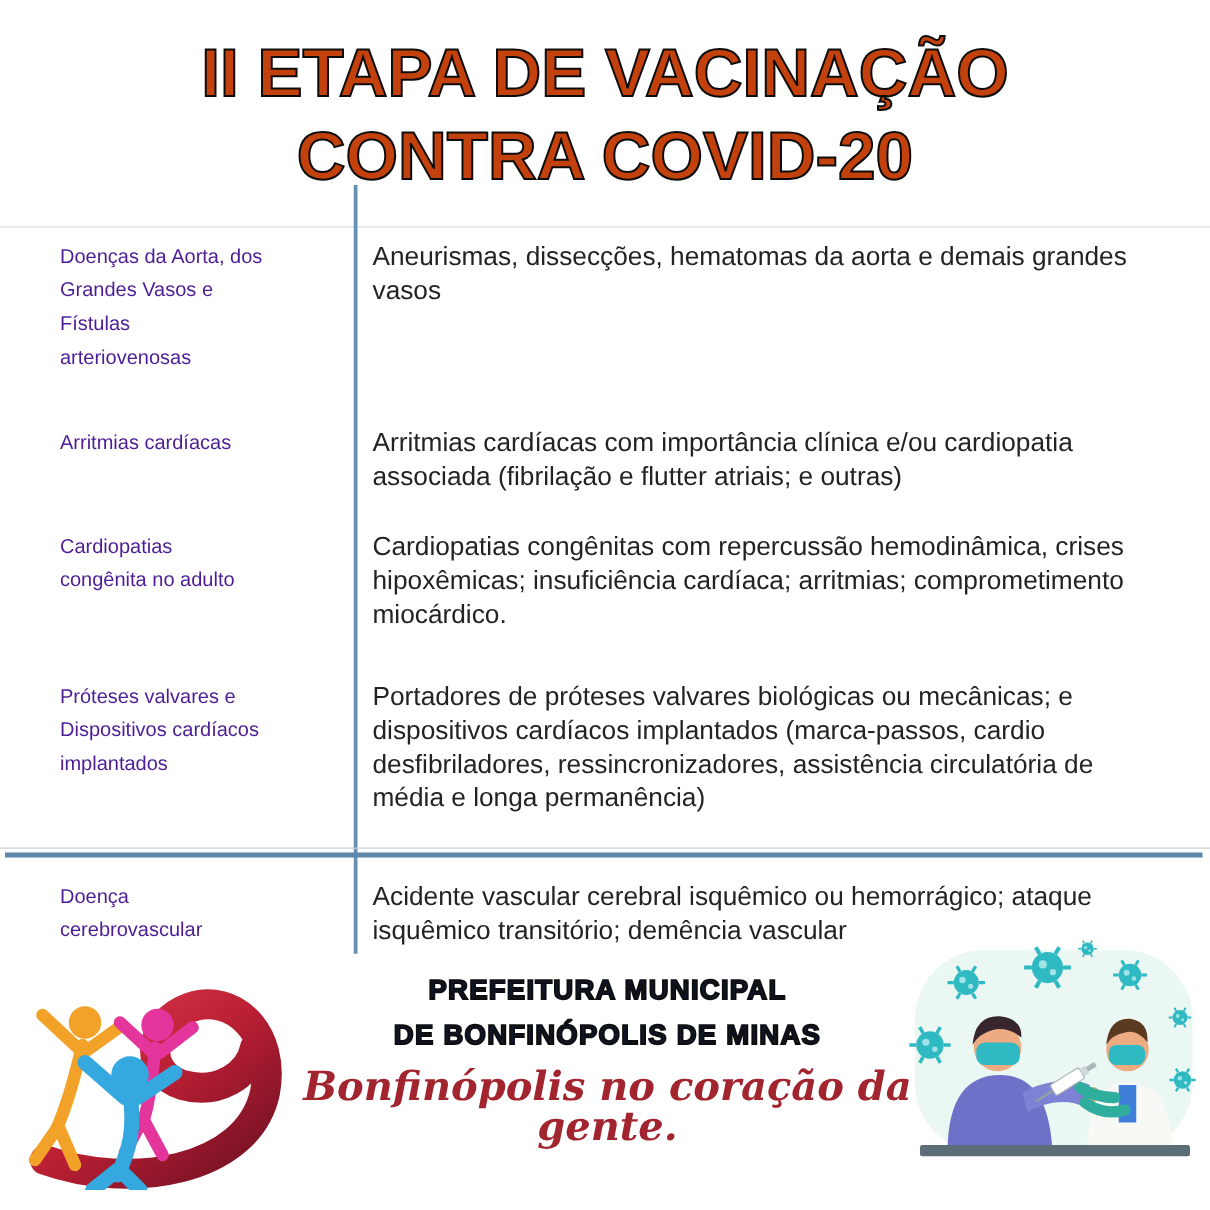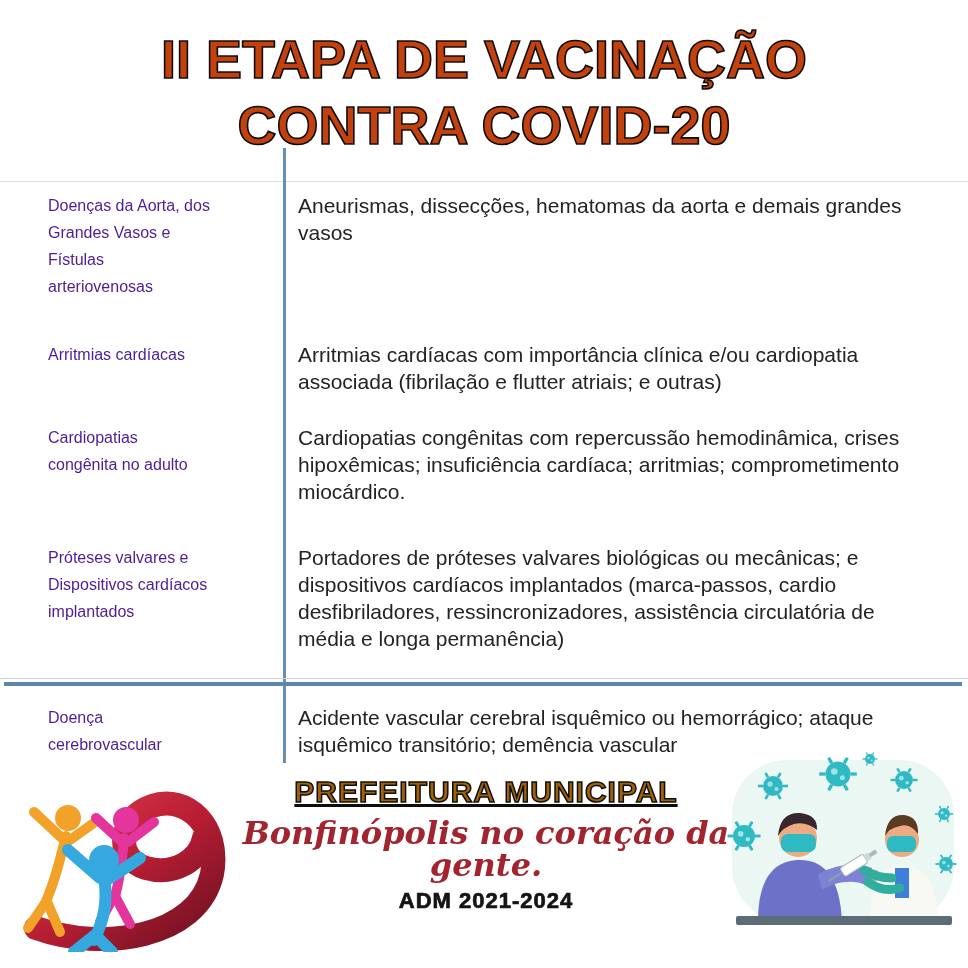--- a/index.html
+++ b/index.html
@@ -21,22 +21,22 @@
     white-space:pre-line;color:#232325;
   }
   .r1{top:192px}.r2{top:341px}.r3{top:424px}.r4{top:544px}.r5{top:704px}
   .topline{position:absolute;left:0;top:181px;width:968px;height:1px;background:#dadfe3;}
   .vline{position:absolute;left:283px;top:148px;width:3px;height:615px;background:#6590b2;}
   .preline{position:absolute;left:0;top:678px;width:968px;height:1px;background:#ccd2d8;}
   .hline{position:absolute;left:4px;top:682px;width:958px;height:4px;background:#5d88ac;}
   .logo{position:absolute;left:8px;top:756px;}
   .orgblock{position:absolute;left:228px;top:774px;width:516px;text-align:center;}
   .org1,.org2{
-    font-size:30px;line-height:36px;font-weight:700;color:#a16207;
-    -webkit-text-stroke:1.5px #0d0d0d;letter-spacing:1px;text-decoration:underline;
+    font-size:22px;line-height:36px;font-weight:700;color:#0f172a;
+    -webkit-text-stroke:1.5px #0d0d0d;letter-spacing:1px;
   }
   .slogan{
     margin-top:7px;font-family:"DejaVu Serif", serif;font-style:italic;font-weight:700;
     font-size:32px;line-height:32px;color:#a2242e;
   }
   .adm{
     margin-top:7px;font-size:22px;font-weight:700;color:#141414;
     -webkit-text-stroke:0.7px #141414;letter-spacing:1px;
   }
   .illus{position:absolute;left:718px;top:750px;}
@@ -125,22 +125,22 @@
         <path d="M102 122 L 132 102"></path>
         <path d="M86 180 L 66 196"></path>
         <path d="M88 180 L 104 196"></path>
       </g>
       <circle cx="96" cy="104" r="15" fill="#35a8e0"></circle>
     </g>
   </svg>
 
   <div class="orgblock">
     <div class="org1">PREFEITURA MUNICIPAL</div>
+    <div class="org2">DE BONFINÓPOLIS DE MINAS</div>
     <div class="slogan">Bonfinópolis no coração da gente.</div>
-    <div class="adm">ADM 2021-2024</div>
   </div>
 
   <svg class="illus" width="250" height="188" viewBox="0 0 250 188">
     <defs>
       <g id="vir">
         <g stroke="#2fb9c3" stroke-width="2.6">
           <line x1="10" y1="0" x2="15" y2="0"></line>
           <line x1="5" y1="8.7" x2="7.5" y2="13"></line>
           <line x1="-5" y1="8.7" x2="-7.5" y2="13"></line>
           <line x1="-10" y1="0" x2="-15" y2="0"></line>

